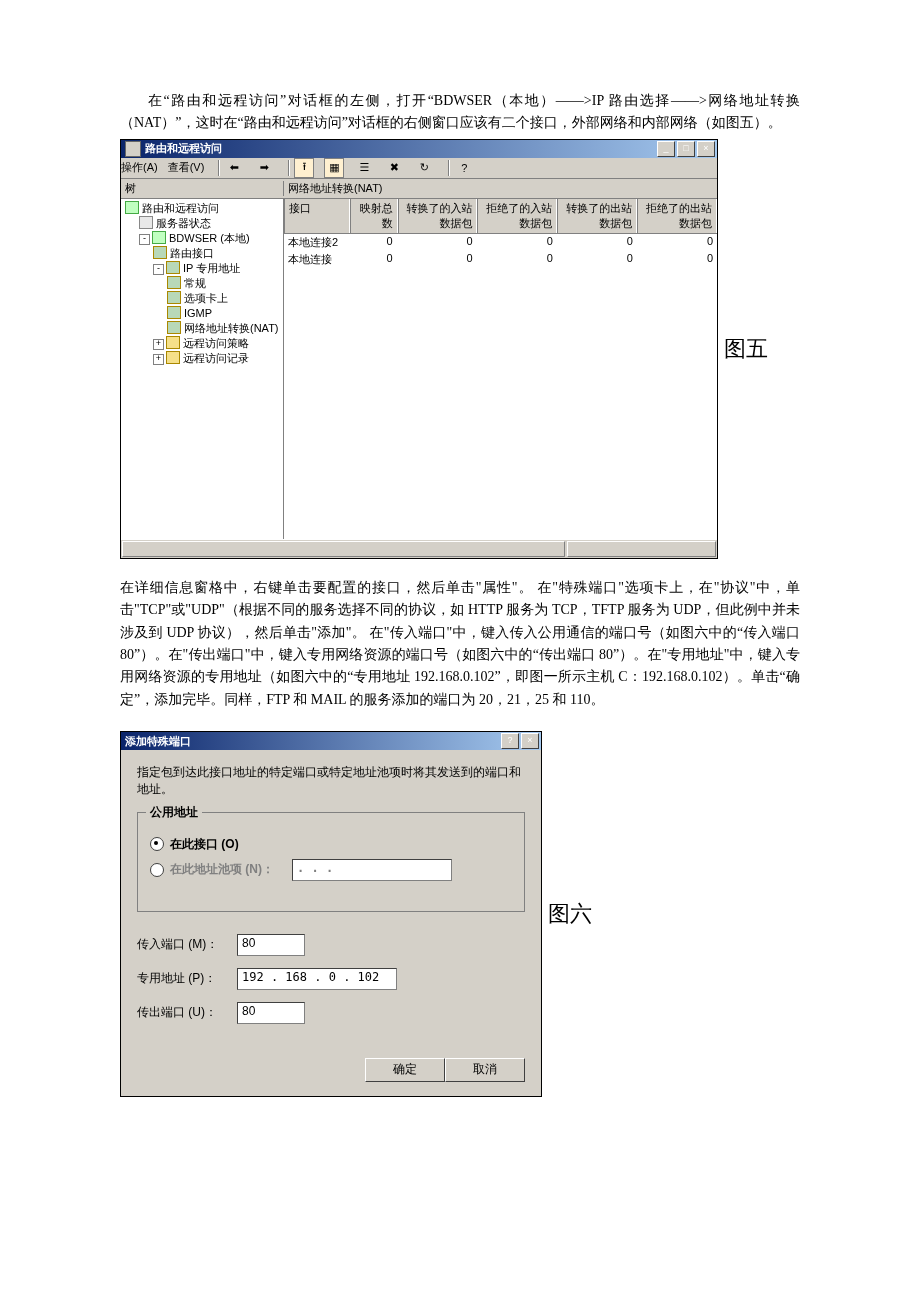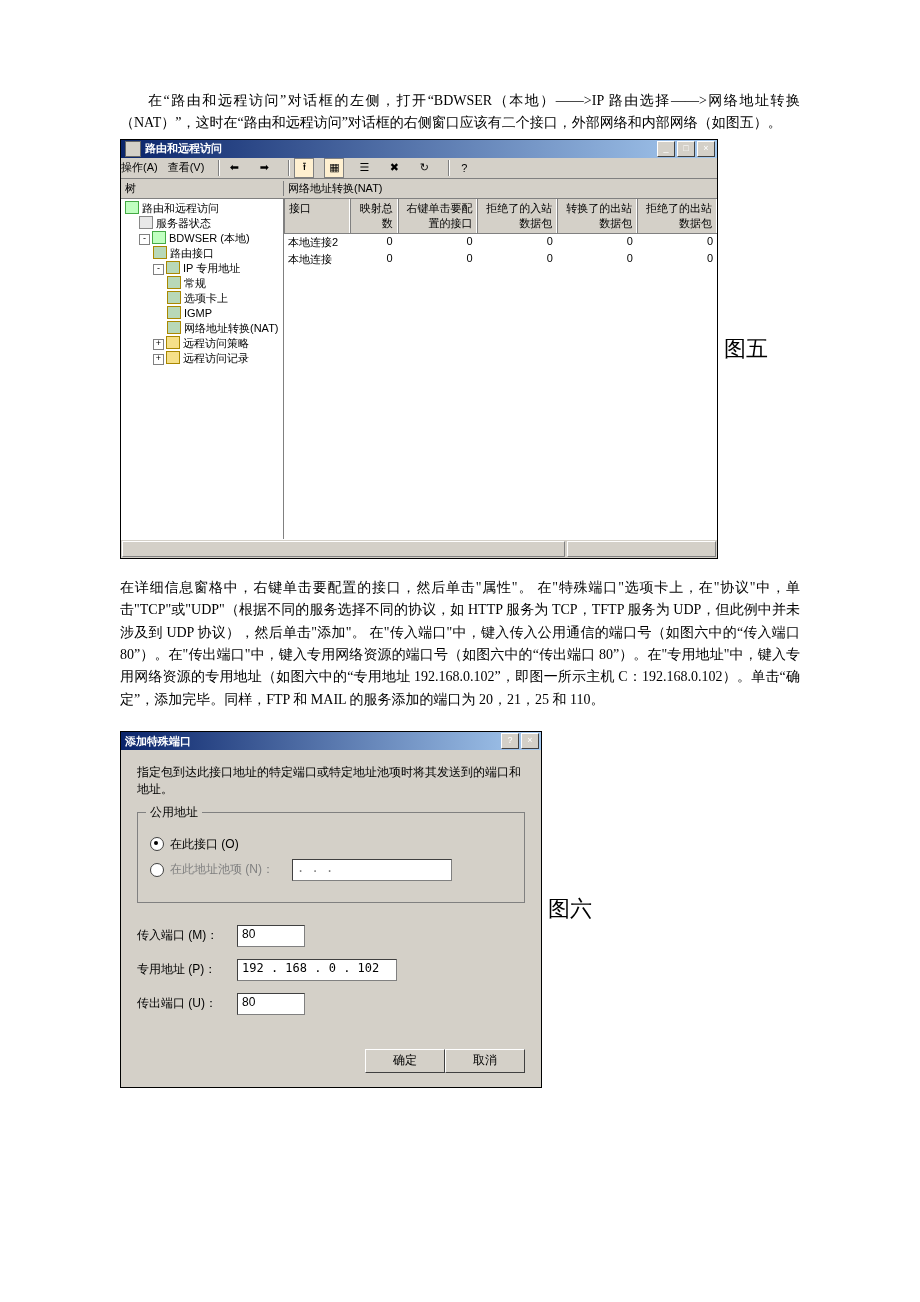--- a/index.html
+++ b/index.html
@@ -138,22 +138,23 @@
     font-family:"Microsoft Sans Serif","SimSun",sans-serif;
     font-size:12px;
   }
   .dlg6 .titlebar { background: linear-gradient(to right,#0a246a,#a6caf0); gap: 48px; }
   .dlg6-body { padding:14px 16px 16px 16px; }
   .dlg6-desc { margin-bottom:14px; line-height:1.4; }
   .groupbox {
     border:1px solid #808080;
     border-top:none;
     position:relative;
-    padding:18px 12px 15px 12px;
+    padding:18px 12px 24px 12px;
     margin-bottom:22px;
+    font-weight:bold;
   }
   .groupbox .legend {
     position:absolute; top:-8px; left:8px;
     background:#d4d0c8; padding:0 4px;
   }
   .groupbox::before {
     content:""; position:absolute; top:0; left:0; right:0;
     border-top:1px solid #808080;
   }
   .radiorow { display:flex; align-items:center; margin:6px 0; }
@@ -254,21 +255,21 @@
                   </li>
                 </ul>
               </li>
             </ul>
           </div>
         </div>
         <div class="listpane">
           <div class="listhdr">
             <div class="c1">接口</div>
             <div class="c2">映射总数</div>
-            <div class="c3">右键单击要配置的接口</div>
+            <div class="c3">转换了的入站数据包</div>
             <div class="c4">拒绝了的入站数据包</div>
             <div class="c5">转换了的出站数据包</div>
             <div class="c6">拒绝了的出站数据包</div>
           </div>
           <div class="listrow">
             <div class="c1">本地连接2</div>
             <div class="c2">0</div>
             <div class="c3">0</div>
             <div class="c4">0</div>
             <div class="c5">0</div>

